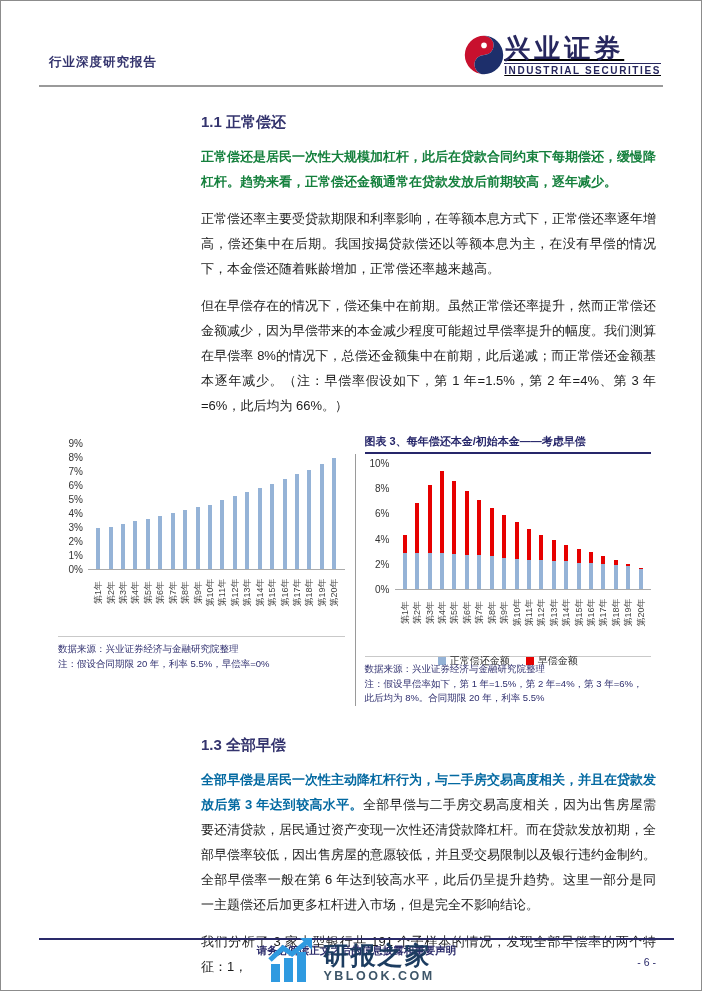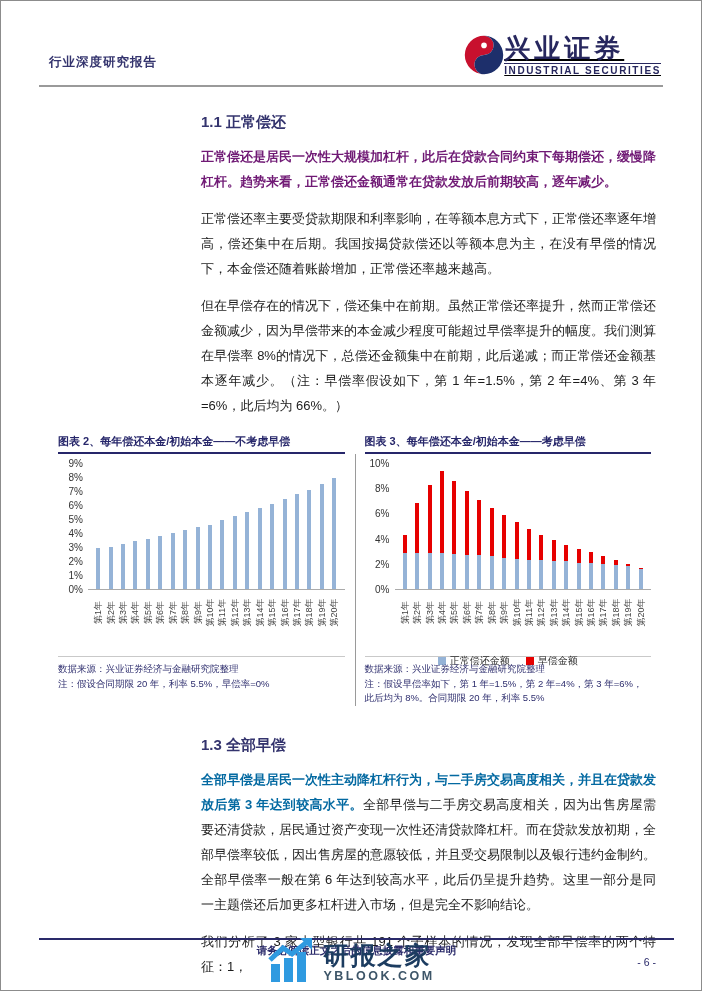--- a/index.html
+++ b/index.html
@@ -17,21 +17,21 @@
   .brand-text { display:flex; flex-direction:column; align-items:flex-start; }
   .brand-cn { color:#27275e; font-weight:bold; font-size:26px; letter-spacing:4px; line-height:28px;
               font-family:"Liberation Serif","DejaVu Serif",serif; }
   .brand-en { color:#27275e; font-size:10px; font-weight:bold; letter-spacing:1.6px;
               border-top:1px solid #27275e; padding-top:1px; width:100%; text-align:left; }
   .header-rule { margin:6px 38px 0 38px; border-top:2px solid #9a9a9a; }
   
   .content { margin:8px 45px 0 200px; }
   .sec-title { color:#34346e; font-weight:bold; font-size:15px; margin-top:26px; }
   .para { font-size:13px; line-height:25px; color:#1c1c1c; text-align:justify; margin-top:12px; }
-  .para.bold { font-weight:bold; color:#701a75; }
+  .para.bold { font-weight:bold; color:#15803d; }
   .bold-lead { font-weight:bold; color:#0369a1; }
   
   .charts { position:relative; margin:16px 50px 0 57px; display:flex; }
   .chart-divider { position:absolute; left:50%; top:20px; bottom:0; width:1px; background:#9a9a9a; }
   .chart-col { width:50%; }
   .chart-col.left  { padding-right:10px; }
   .chart-col.right { padding-left:10px; }
   .fig-title { color:#26266a; font-weight:bold; font-size:11px; padding-bottom:3px;
                border-bottom:2px solid #26266a; white-space:nowrap; overflow:hidden; }
   .plot-wrap { display:flex; margin-top:10px; }
@@ -91,21 +91,20 @@
     <div class="sec-title">1.1 正常偿还</div>
     <p class="para bold">正常偿还是居民一次性大规模加杠杆，此后在贷款合同约束下每期偿还，缓慢降杠杆。趋势来看，正常偿还金额通常在贷款发放后前期较高，逐年减少。</p>
     <p class="para">正常偿还率主要受贷款期限和利率影响，在等额本息方式下，正常偿还率逐年增高，偿还集中在后期。我国按揭贷款偿还以等额本息为主，在没有早偿的情况下，本金偿还随着账龄增加，正常偿还率越来越高。</p>
     <p class="para">但在早偿存在的情况下，偿还集中在前期。虽然正常偿还率提升，然而正常偿还金额减少，因为早偿带来的本金减少程度可能超过早偿率提升的幅度。我们测算在早偿率 8%的情况下，总偿还金额集中在前期，此后递减；而正常偿还金额基本逐年减少。（注：早偿率假设如下，第 1 年=1.5%，第 2 年=4%、第 3 年=6%，此后均为 66%。）</p>
   </div>
 
   <div class="charts">
     <div class="chart-divider"></div>
 
     <div class="chart-col left">
-      <div class="fig-title">图表 2、每年偿还本金/初始本金——不考虑早偿</div>
       <div class="plot-wrap">
         <div class="yaxis">
             <div class="ytick" style="bottom: -7px;">0%</div>
             <div class="ytick" style="bottom: 7px;">1%</div>
             <div class="ytick" style="bottom: 21px;">2%</div>
             <div class="ytick" style="bottom: 35px;">3%</div>
             <div class="ytick" style="bottom: 49px;">4%</div>
             <div class="ytick" style="bottom: 63px;">5%</div>
             <div class="ytick" style="bottom: 77px;">6%</div>
             <div class="ytick" style="bottom: 91px;">7%</div>

